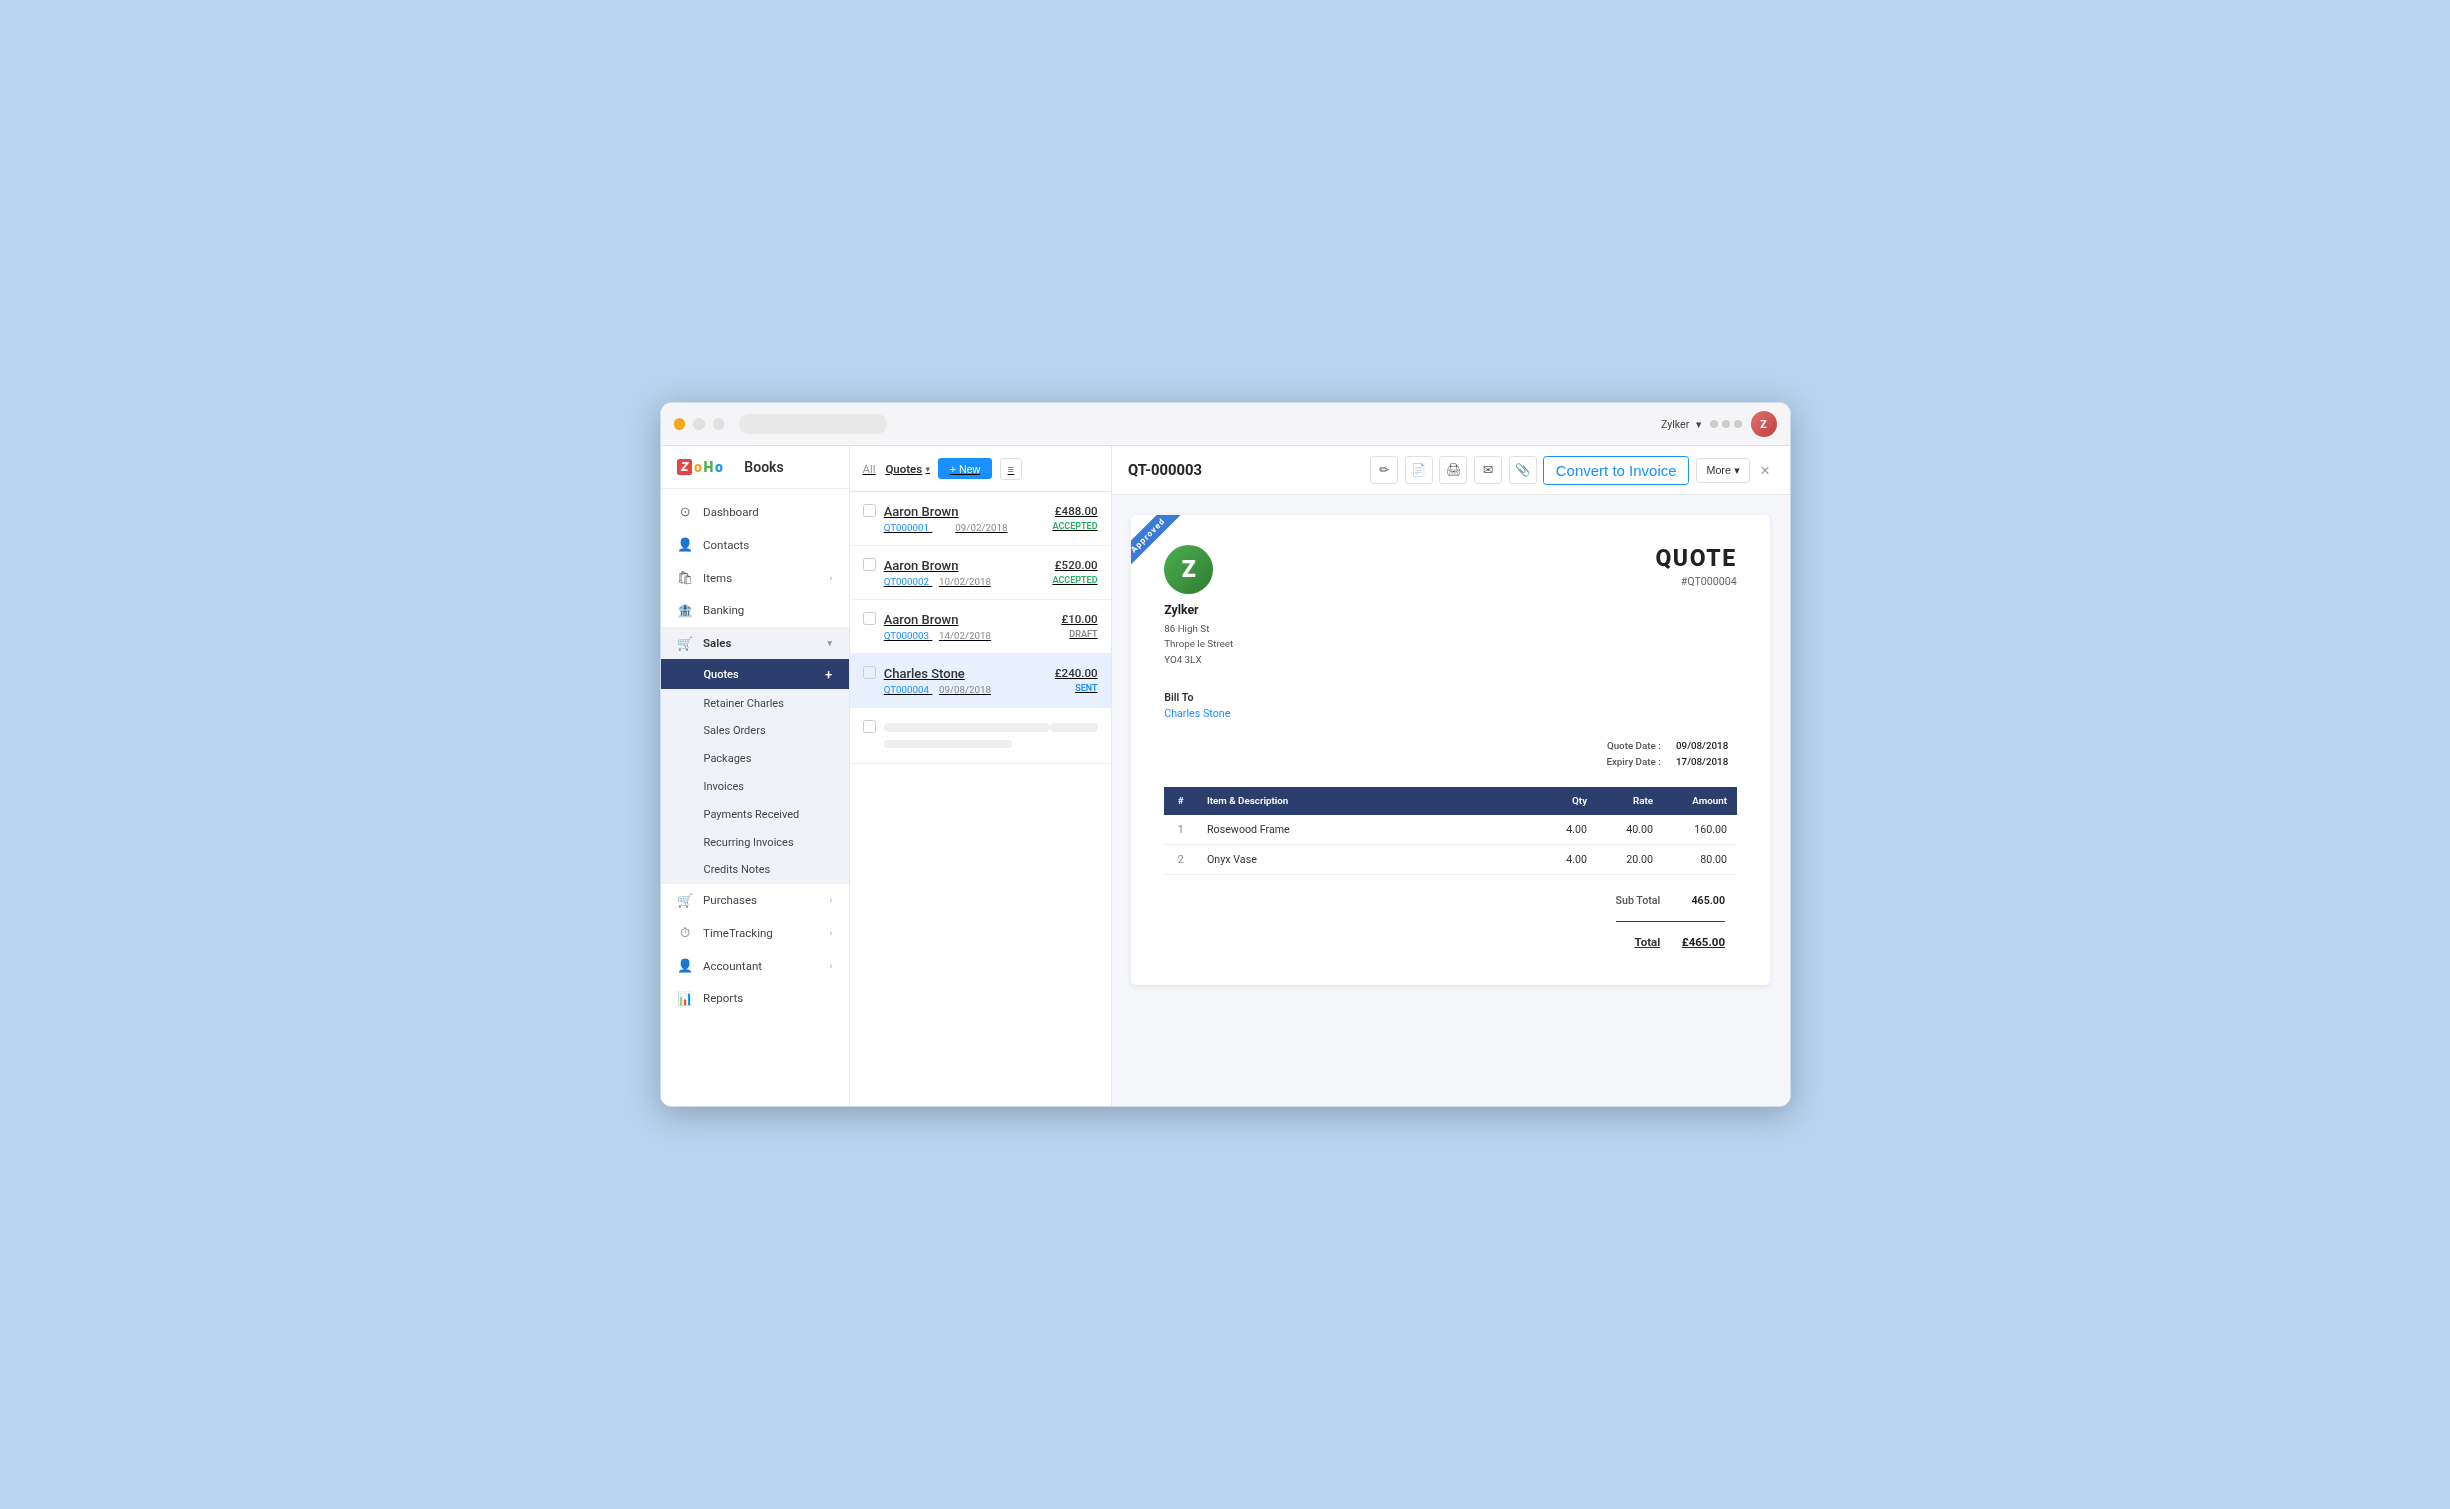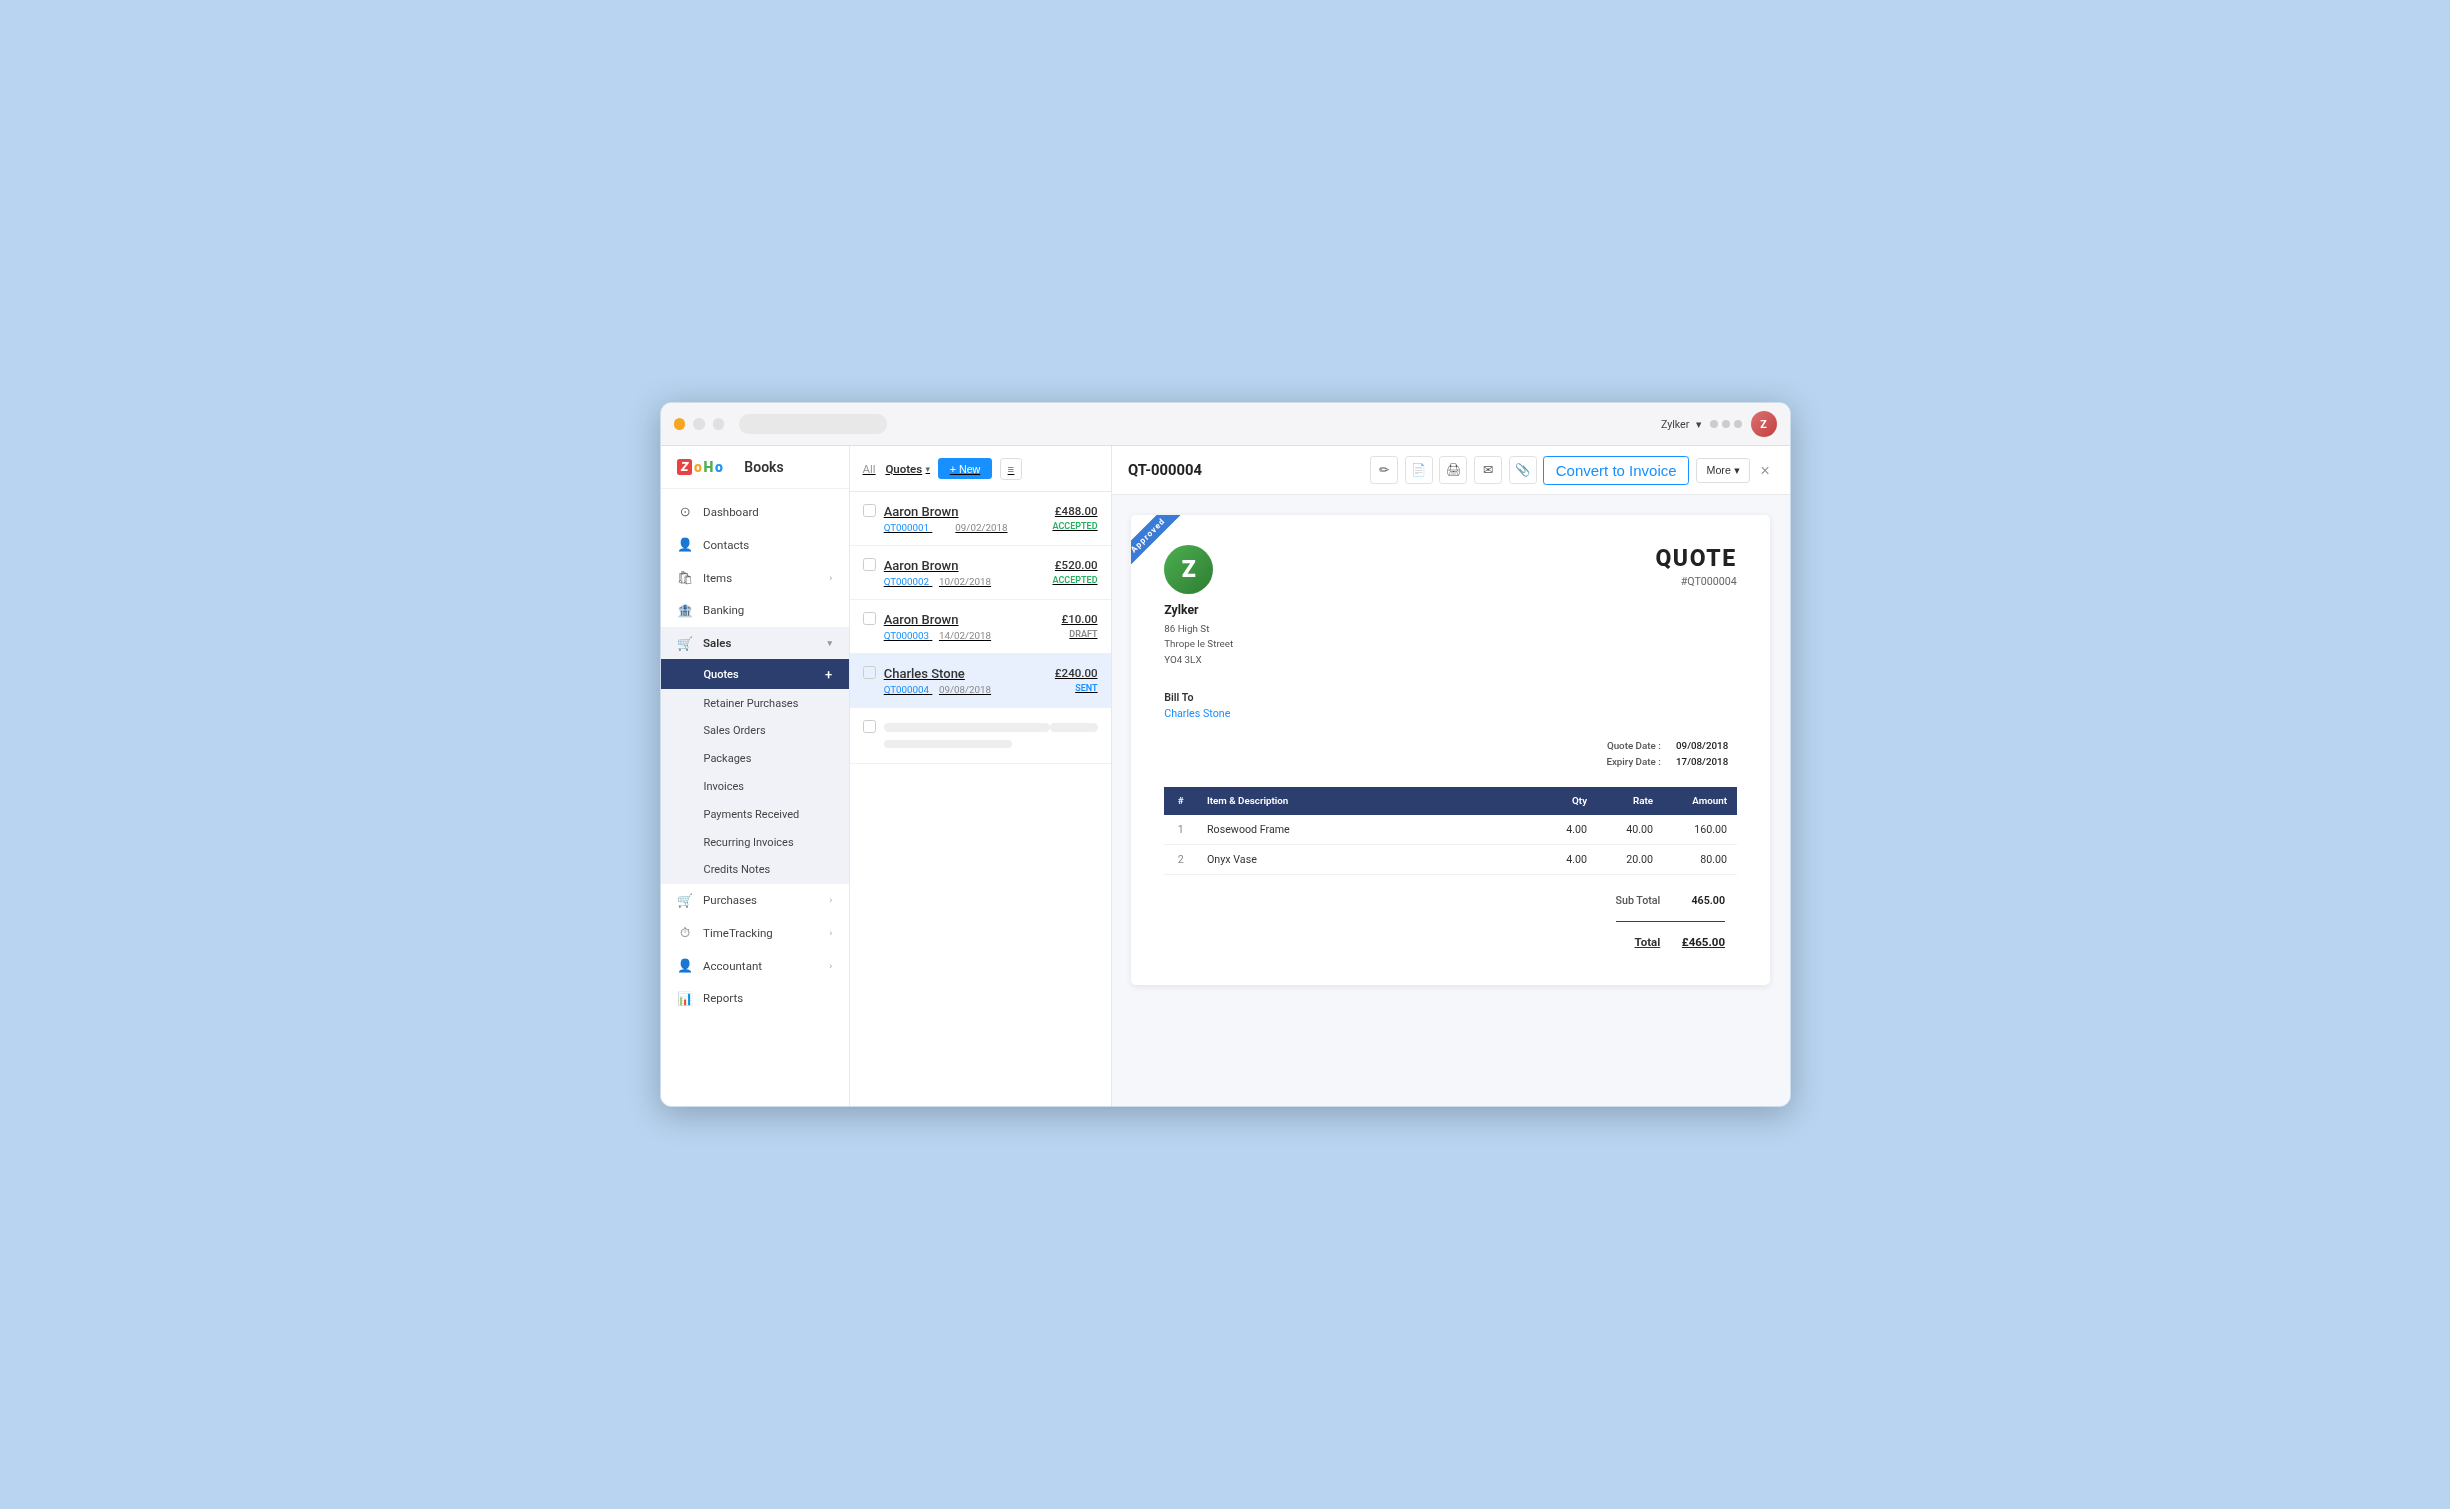--- a/index.html
+++ b/index.html
@@ -397,21 +397,21 @@
             <span class="nav-icon">🛒</span>
             <span class="nav-label">Sales</span>
             <span class="nav-chevron">▾</span>
           </div>
           <div class="sub-nav">
             <div class="sub-nav-item active">
               <span>Quotes</span>
               <span class="plus-icon">+</span>
             </div>
             <div class="sub-nav-item">
-              <span>Retainer Purchases</span>
+              <span>Retainer Charles</span>
             </div>
             <div class="sub-nav-item">
               <span>Sales Orders</span>
             </div>
             <div class="sub-nav-item">
               <span>Packages</span>
             </div>
             <div class="sub-nav-item">
               <span>Invoices</span>
             </div>
@@ -552,21 +552,21 @@
               <div class="skeleton-row short" style="height:8.2px;"></div>
             </div>
           </div>
         </div>
       </div>
     </div>
 
     <div class="detail-panel">
 
       <div class="detail-header">
-        <span class="detail-title">QT-000004</span>
+        <span class="detail-title">QT-000003</span>
 
         <div class="detail-actions">
           <button class="action-icon-btn">
             <span>✏</span>
           </button>
           <button class="action-icon-btn">
             <span>📄</span>
           </button>
           <button class="action-icon-btn">
             <span>🖨</span>

